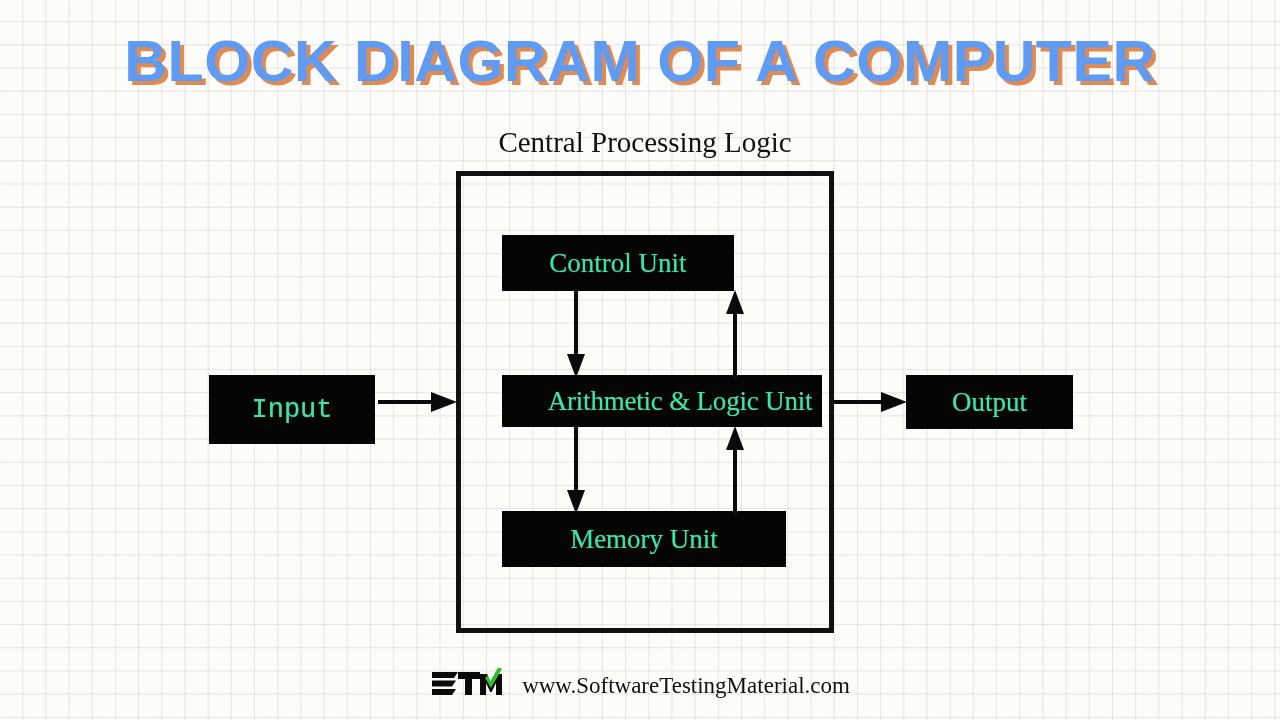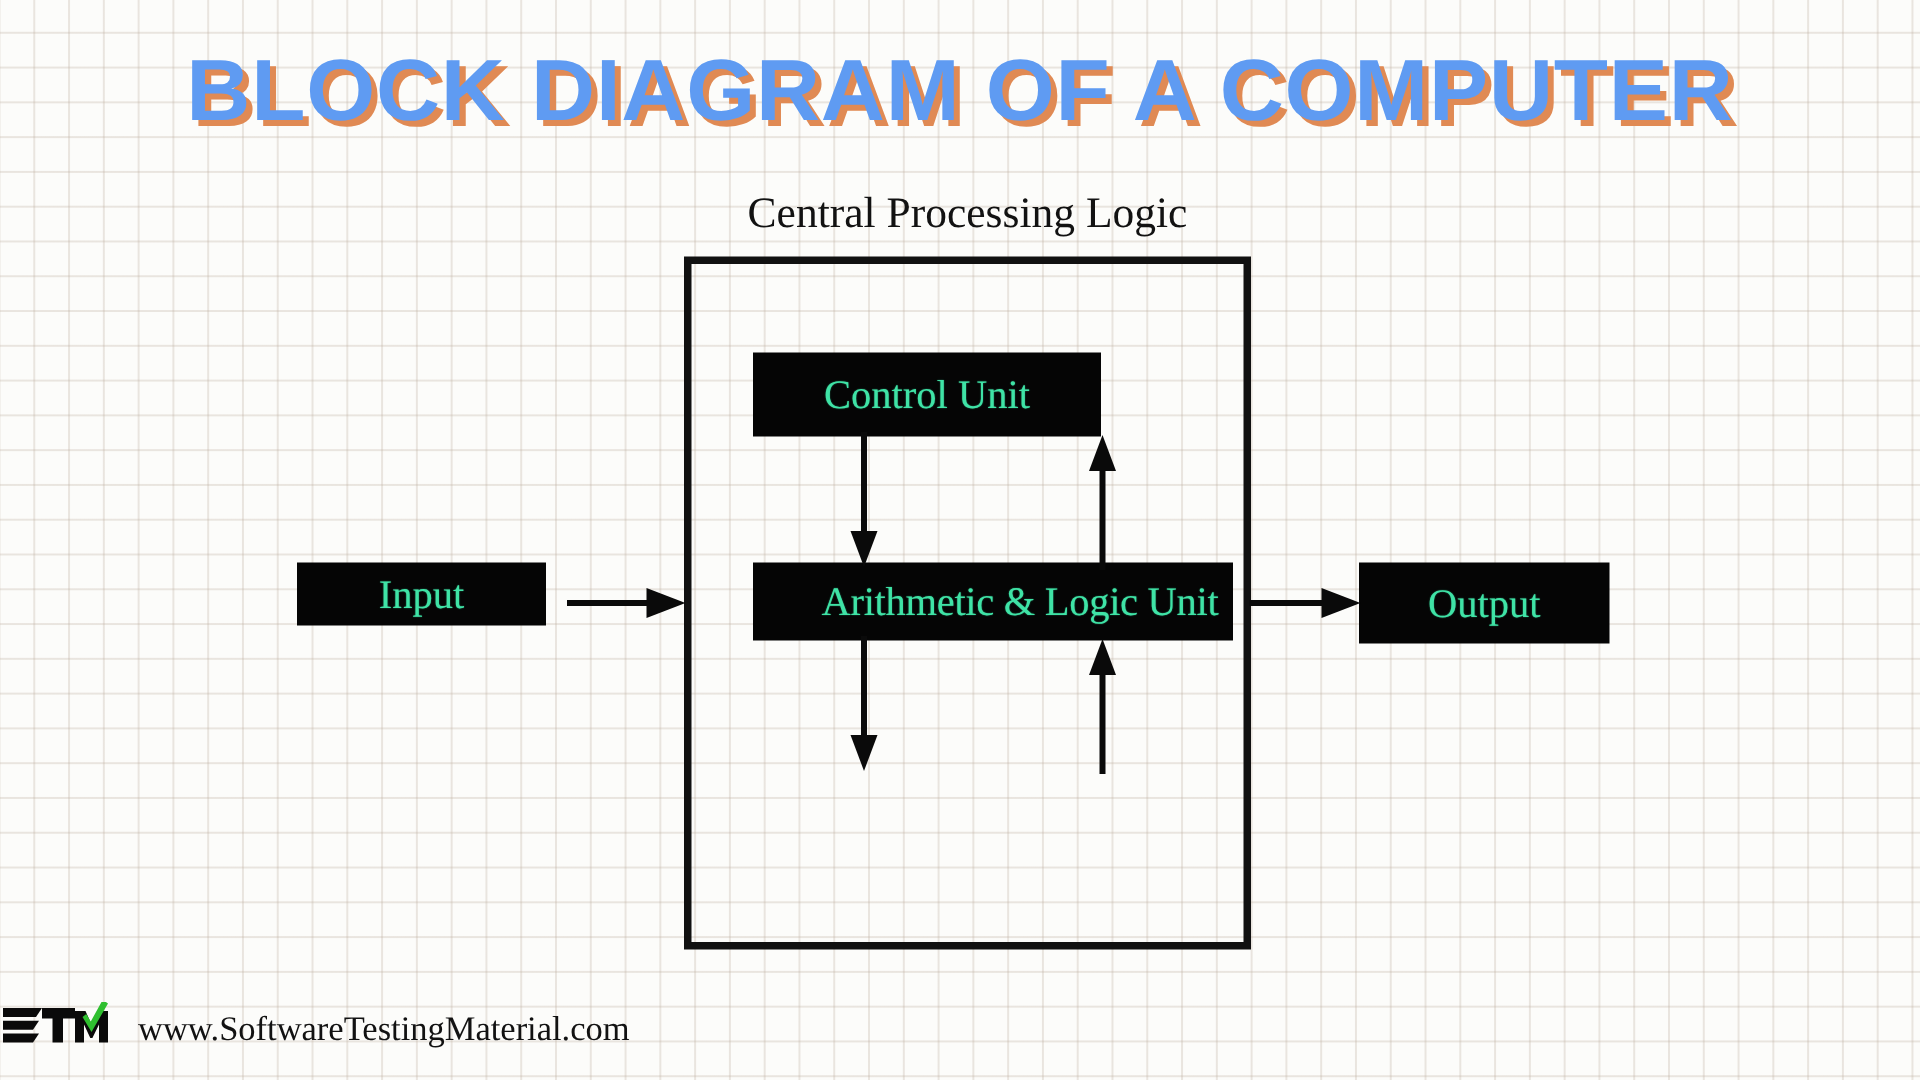--- a/index.html
+++ b/index.html
@@ -90,21 +90,21 @@
 
   #box-control  { left: 502px; top: 235px; width: 232px; height: 56px; }
   #box-control .unit-label { font-size: 27px; }
 
   #box-alu      { left: 502px; top: 375px; width: 284px; height: 52px; padding-left: 36px; }
   #box-alu .unit-label { font-size: 27px; letter-spacing: -0.2px; }
 
   #box-memory   { left: 502px; top: 511px; width: 284px; height: 56px; }
   #box-memory .unit-label { font-size: 27px; }
 
-  #box-input    { left: 198px; top: 375px; width: 166px; height: 42px; }
+  #box-input    { left: 209px; top: 375px; width: 166px; height: 69px; font-family: Liberation Mono, monospace; }
   #box-input .unit-label { font-size: 27px; }
 
   #box-output   { left: 906px; top: 375px; width: 167px; height: 54px; }
   #box-output .unit-label { font-size: 27px; }
 
   
   .arrow-svg {
     position: absolute;
     overflow: visible;
   }
@@ -119,21 +119,21 @@
   #arrow-cpu-out  { left: 833px; top: 391px; width: 76px; height: 22px; }
 
   
   #footer {
     position: absolute;
     left: 0;
     top: 668px;
     width: 1280px;
     display: flex;
     align-items: center;
-    justify-content: flex-start;
+    justify-content: center;
     gap: 18px;
   }
   #footer-logo {
     display: block;
   }
   #footer-url {
     font-family: "Liberation Serif", serif;
     font-size: 23px;
     color: #121212;
     line-height: 30px;
@@ -152,20 +152,23 @@
   <div id="cpu-box"></div>
 
   <div id="box-control" class="unit-box">
     <span class="unit-label">Control Unit</span>
   </div>
 
   <div id="box-alu" class="unit-box">
     <span class="unit-label">Arithmetic &amp; Logic Unit</span>
   </div>
 
+  <div id="box-memory" class="unit-box">
+    <span class="unit-label">Memory Unit</span>
+  </div>
 
   <div id="box-input" class="unit-box">
     <span class="unit-label">Input</span>
   </div>
 
   <div id="box-output" class="unit-box">
     <span class="unit-label">Output</span>
   </div>
 
   <svg id="arrow-cu-alu" class="arrow-svg" viewBox="0 0 20 92">

